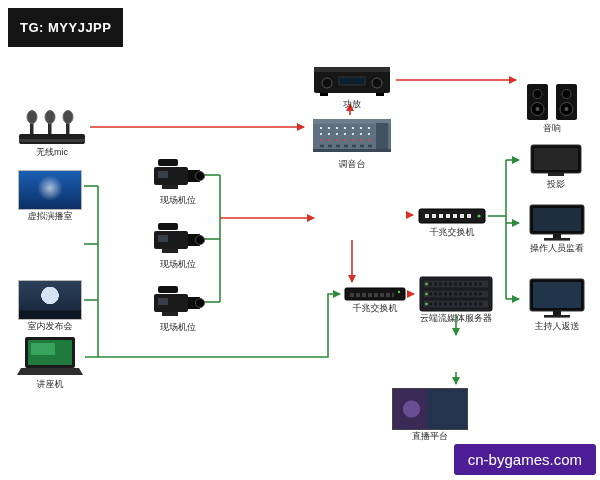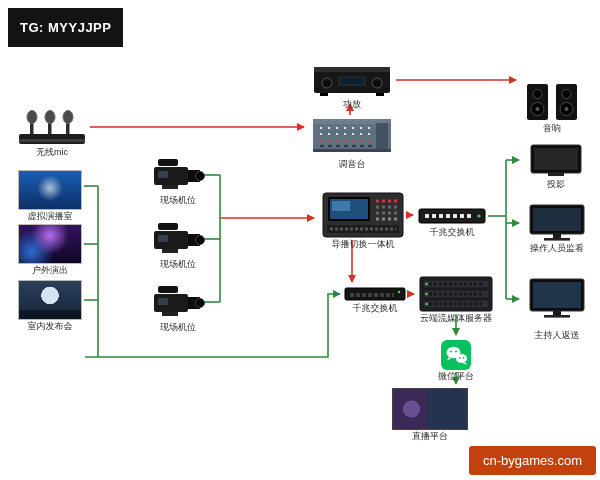--- a/index.html
+++ b/index.html
@@ -1,21 +1,21 @@
 <!DOCTYPE html>
 <html><head>
 <meta charset="utf-8">
 <style>
   html,body{margin:0;padding:0;background:#fff;}
   .canvas{position:relative;width:600px;height:480px;background:#ffffff;overflow:hidden;
           font-family:"Liberation Sans","DejaVu Sans",sans-serif;}
   .badge{position:absolute;left:8px;top:8px;background:#141414;color:#fff;
          font-size:13px;font-weight:bold;letter-spacing:.5px;padding:12px 12px;}
-  .watermark{position:absolute;right:4px;bottom:5px;background:#c2410c;color:#fff;
-         font-size:13px;padding:7px 14px;border-radius:3px;}
+  .watermark{position:absolute;right:4px;bottom:5px;background:#4c1d95;color:#fff;
+         font-size:15px;padding:7px 14px;border-radius:3px;}
   .arrows{position:absolute;left:0;top:0;pointer-events:none;}
   .node{position:absolute;display:flex;flex-direction:column;align-items:center;}
   .node .lbl{font-size:9px;color:#2b2b2b;margin-top:2px;line-height:1.1;white-space:nowrap;text-align:right;}
   .thumb{width:64px;height:40px;border:1px solid #b9b9b9;box-sizing:border-box;}
   .thumb.virtual{background:radial-gradient(circle at 50% 45%,rgba(255,255,255,.65),rgba(255,255,255,0) 34%),
                  linear-gradient(180deg,#1a5fb4,#0c2f66);}
   .thumb.outdoor{background:radial-gradient(circle at 50% 28%,#b46ff0,rgba(180,111,240,0) 45%),
                  radial-gradient(circle at 20% 70%,#2b6fd4,rgba(43,111,212,0) 40%),
                  linear-gradient(180deg,#33135e,#0e0726);}
   .thumb.indoor{background:radial-gradient(circle at 50% 38%,#d5e3f2 0 22%,rgba(213,227,242,0) 23%),
@@ -86,30 +86,35 @@
       <rect x="3" y="31" width="66" height="3" fill="#3a3a3a"></rect>
     </svg>
     <div class="lbl">无线mic</div>
   </div>
 
   <div class="node" style="left:14px;top:170px;width:72px;">
     <div class="thumb virtual"></div>
     <div class="lbl">虚拟演播室</div>
   </div>
 
-  <div class="node" style="left:14px;top:224px;width:72px;">
-    <div class="thumb outdoor"></div>
-    <div class="lbl">户外演出</div>
-  </div>
 
   <div class="node" style="left:14px;top:280px;width:72px;">
     <div class="thumb indoor"></div>
     <div class="lbl">室内发布会</div>
   </div>
 
+  <div class="node" style="left:12px;top:336px;width:76px;">
+    <svg width="66" height="42">
+      <rect x="8" y="1" width="50" height="31" rx="2" fill="#1a1a1a"></rect>
+      <rect x="11" y="4" width="44" height="25" fill="#1f7a3d"></rect>
+      <rect x="14" y="7" width="24" height="12" fill="#37a35c"></rect>
+      <path d="M4,32 L62,32 L66,39 L0,39 Z" fill="#2d2d2d"></path>
+    </svg>
+    <div class="lbl">讲座机</div>
+  </div>
 
   <div class="node" style="left:146px;top:156px;width:64px;">
     <svg width="56" height="38">
       <rect x="8" y="3" width="20" height="7" rx="2" fill="#111"></rect>
       <rect x="4" y="11" width="34" height="18" rx="2" fill="#1a1a1a"></rect>
       <rect x="38" y="14" width="12" height="12" fill="#0d0d0d"></rect>
       <circle cx="50" cy="20" r="4.5" fill="#000" stroke="#4a4a4a"></circle>
       <rect x="8" y="15" width="10" height="7" fill="#37404a"></rect>
       <rect x="12" y="29" width="16" height="4" fill="#222"></rect>
     </svg>
@@ -158,35 +163,20 @@
       <line x1="8" y1="12" x2="60" y2="12" stroke="#dfe6ea" stroke-width="2" stroke-dasharray="2 6"></line>
       <line x1="8" y1="18" x2="60" y2="18" stroke="#dfe6ea" stroke-width="2" stroke-dasharray="2 6"></line>
       <line x1="8" y1="24" x2="60" y2="24" stroke="#c9504a" stroke-width="2" stroke-dasharray="2 6"></line>
       <line x1="8" y1="30" x2="60" y2="30" stroke="#32414e" stroke-width="2.5" stroke-dasharray="4 4"></line>
       <rect x="64" y="7" width="12" height="26" fill="#415262"></rect>
       <rect x="1" y="33" width="78" height="3" fill="#394754"></rect>
     </svg>
     <div class="lbl">调音台</div>
   </div>
 
-  <div class="node" style="left:318px;top:192px;width:90px;">
-    <svg width="82" height="46">
-      <rect x="1" y="1" width="80" height="44" rx="3" fill="#2e2e2e" stroke="#111"></rect>
-      <rect x="6" y="5" width="42" height="24" fill="#000"></rect>
-      <rect x="8" y="7" width="38" height="20" fill="#1d4f7a"></rect>
-      <rect x="10" y="9" width="18" height="10" fill="#3f79a8"></rect>
-      <line x1="54" y1="9" x2="76" y2="9" stroke="#c33b32" stroke-width="3" stroke-dasharray="3 3"></line>
-      <line x1="54" y1="15" x2="76" y2="15" stroke="#666" stroke-width="3" stroke-dasharray="3 3"></line>
-      <line x1="54" y1="21" x2="76" y2="21" stroke="#666" stroke-width="3" stroke-dasharray="3 3"></line>
-      <line x1="54" y1="27" x2="76" y2="27" stroke="#888" stroke-width="3" stroke-dasharray="3 3"></line>
-      <rect x="5" y="33" width="72" height="8" fill="#1d1d1d"></rect>
-      <line x1="8" y1="37" x2="74" y2="37" stroke="#555" stroke-width="3" stroke-dasharray="3 2"></line>
-    </svg>
-    <div class="lbl">导播切换一体机</div>
-  </div>
 
   <div class="node" style="left:414px;top:206px;width:76px;">
     <svg width="68" height="20">
       <rect x="1" y="3" width="66" height="14" rx="2" fill="#1b1b1b" stroke="#000"></rect>
       <line x1="7" y1="10" x2="55" y2="10" stroke="#e8e8e8" stroke-width="4" stroke-dasharray="4 3"></line>
       <circle cx="61" cy="10" r="1.6" fill="#3fd43f"></circle>
     </svg>
     <div class="lbl">千兆交换机</div>
   </div>
 
@@ -208,34 +198,20 @@
 
   <div class="node" style="left:340px;top:286px;width:70px;">
     <svg width="62" height="16">
       <rect x="1" y="2" width="60" height="12" rx="1.5" fill="#141414" stroke="#000"></rect>
       <line x1="6" y1="9" x2="50" y2="9" stroke="#3f3f3f" stroke-width="4" stroke-dasharray="4 2"></line>
       <circle cx="55" cy="6" r="1.2" fill="#4fdc4f"></circle>
     </svg>
     <div class="lbl">千兆交换机</div>
   </div>
 
-  <div class="node" style="left:428px;top:340px;width:56px;">
-    <svg width="30" height="30">
-      <rect width="30" height="30" rx="6" fill="#07C160"></rect>
-      <ellipse cx="12.5" cy="12.5" rx="7" ry="5.8" fill="#fff"></ellipse>
-      <path d="M8,17 l-2,3.2 l4.2,-1.6 Z" fill="#fff"></path>
-      <circle cx="10" cy="11.5" r="1" fill="#07C160"></circle>
-      <circle cx="15" cy="11.5" r="1" fill="#07C160"></circle>
-      <ellipse cx="20.5" cy="18.5" rx="5.5" ry="4.6" fill="#fff"></ellipse>
-      <path d="M24,22 l1.8,2.8 l-3.8,-1.3 Z" fill="#fff"></path>
-      <circle cx="18.8" cy="17.8" r=".9" fill="#07C160"></circle>
-      <circle cx="22.4" cy="17.8" r=".9" fill="#07C160"></circle>
-    </svg>
-    <div class="lbl">微信平台</div>
-  </div>
 
   <div class="node" style="left:388px;top:388px;width:84px;">
     <div class="thumb liveplat"></div>
     <div class="lbl">直播平台</div>
   </div>
 
   <div class="node" style="left:520px;top:82px;width:64px;">
     <svg width="56" height="40">
       <rect x="3" y="2" width="21" height="36" rx="2" fill="#121212"></rect>
       <rect x="32" y="2" width="21" height="36" rx="2" fill="#121212"></rect>
@@ -261,21 +237,21 @@
   <div class="node" style="left:524px;top:204px;width:66px;">
     <svg width="56" height="38">
       <rect x="1" y="1" width="54" height="29" rx="2" fill="#0c0c0c" stroke="#333"></rect>
       <rect x="4" y="4" width="48" height="23" fill="#1f2e3e"></rect>
       <rect x="24" y="30" width="8" height="4" fill="#1a1a1a"></rect>
       <rect x="15" y="34" width="26" height="2.6" fill="#222"></rect>
     </svg>
     <div class="lbl">操作人员监看</div>
   </div>
 
-  <div class="node" style="left:524px;top:278px;width:66px;gap:9px;">
+  <div class="node" style="left:524px;top:278px;width:66px;">
     <svg width="56" height="42">
       <rect x="1" y="1" width="54" height="32" rx="2" fill="#0c0c0c" stroke="#333"></rect>
       <rect x="4" y="4" width="48" height="26" fill="#20344a"></rect>
       <rect x="24" y="33" width="8" height="4" fill="#1a1a1a"></rect>
       <rect x="15" y="37" width="26" height="2.6" fill="#222"></rect>
     </svg>
     <div class="lbl">主持人返送</div>
   </div>
 
 </div>

